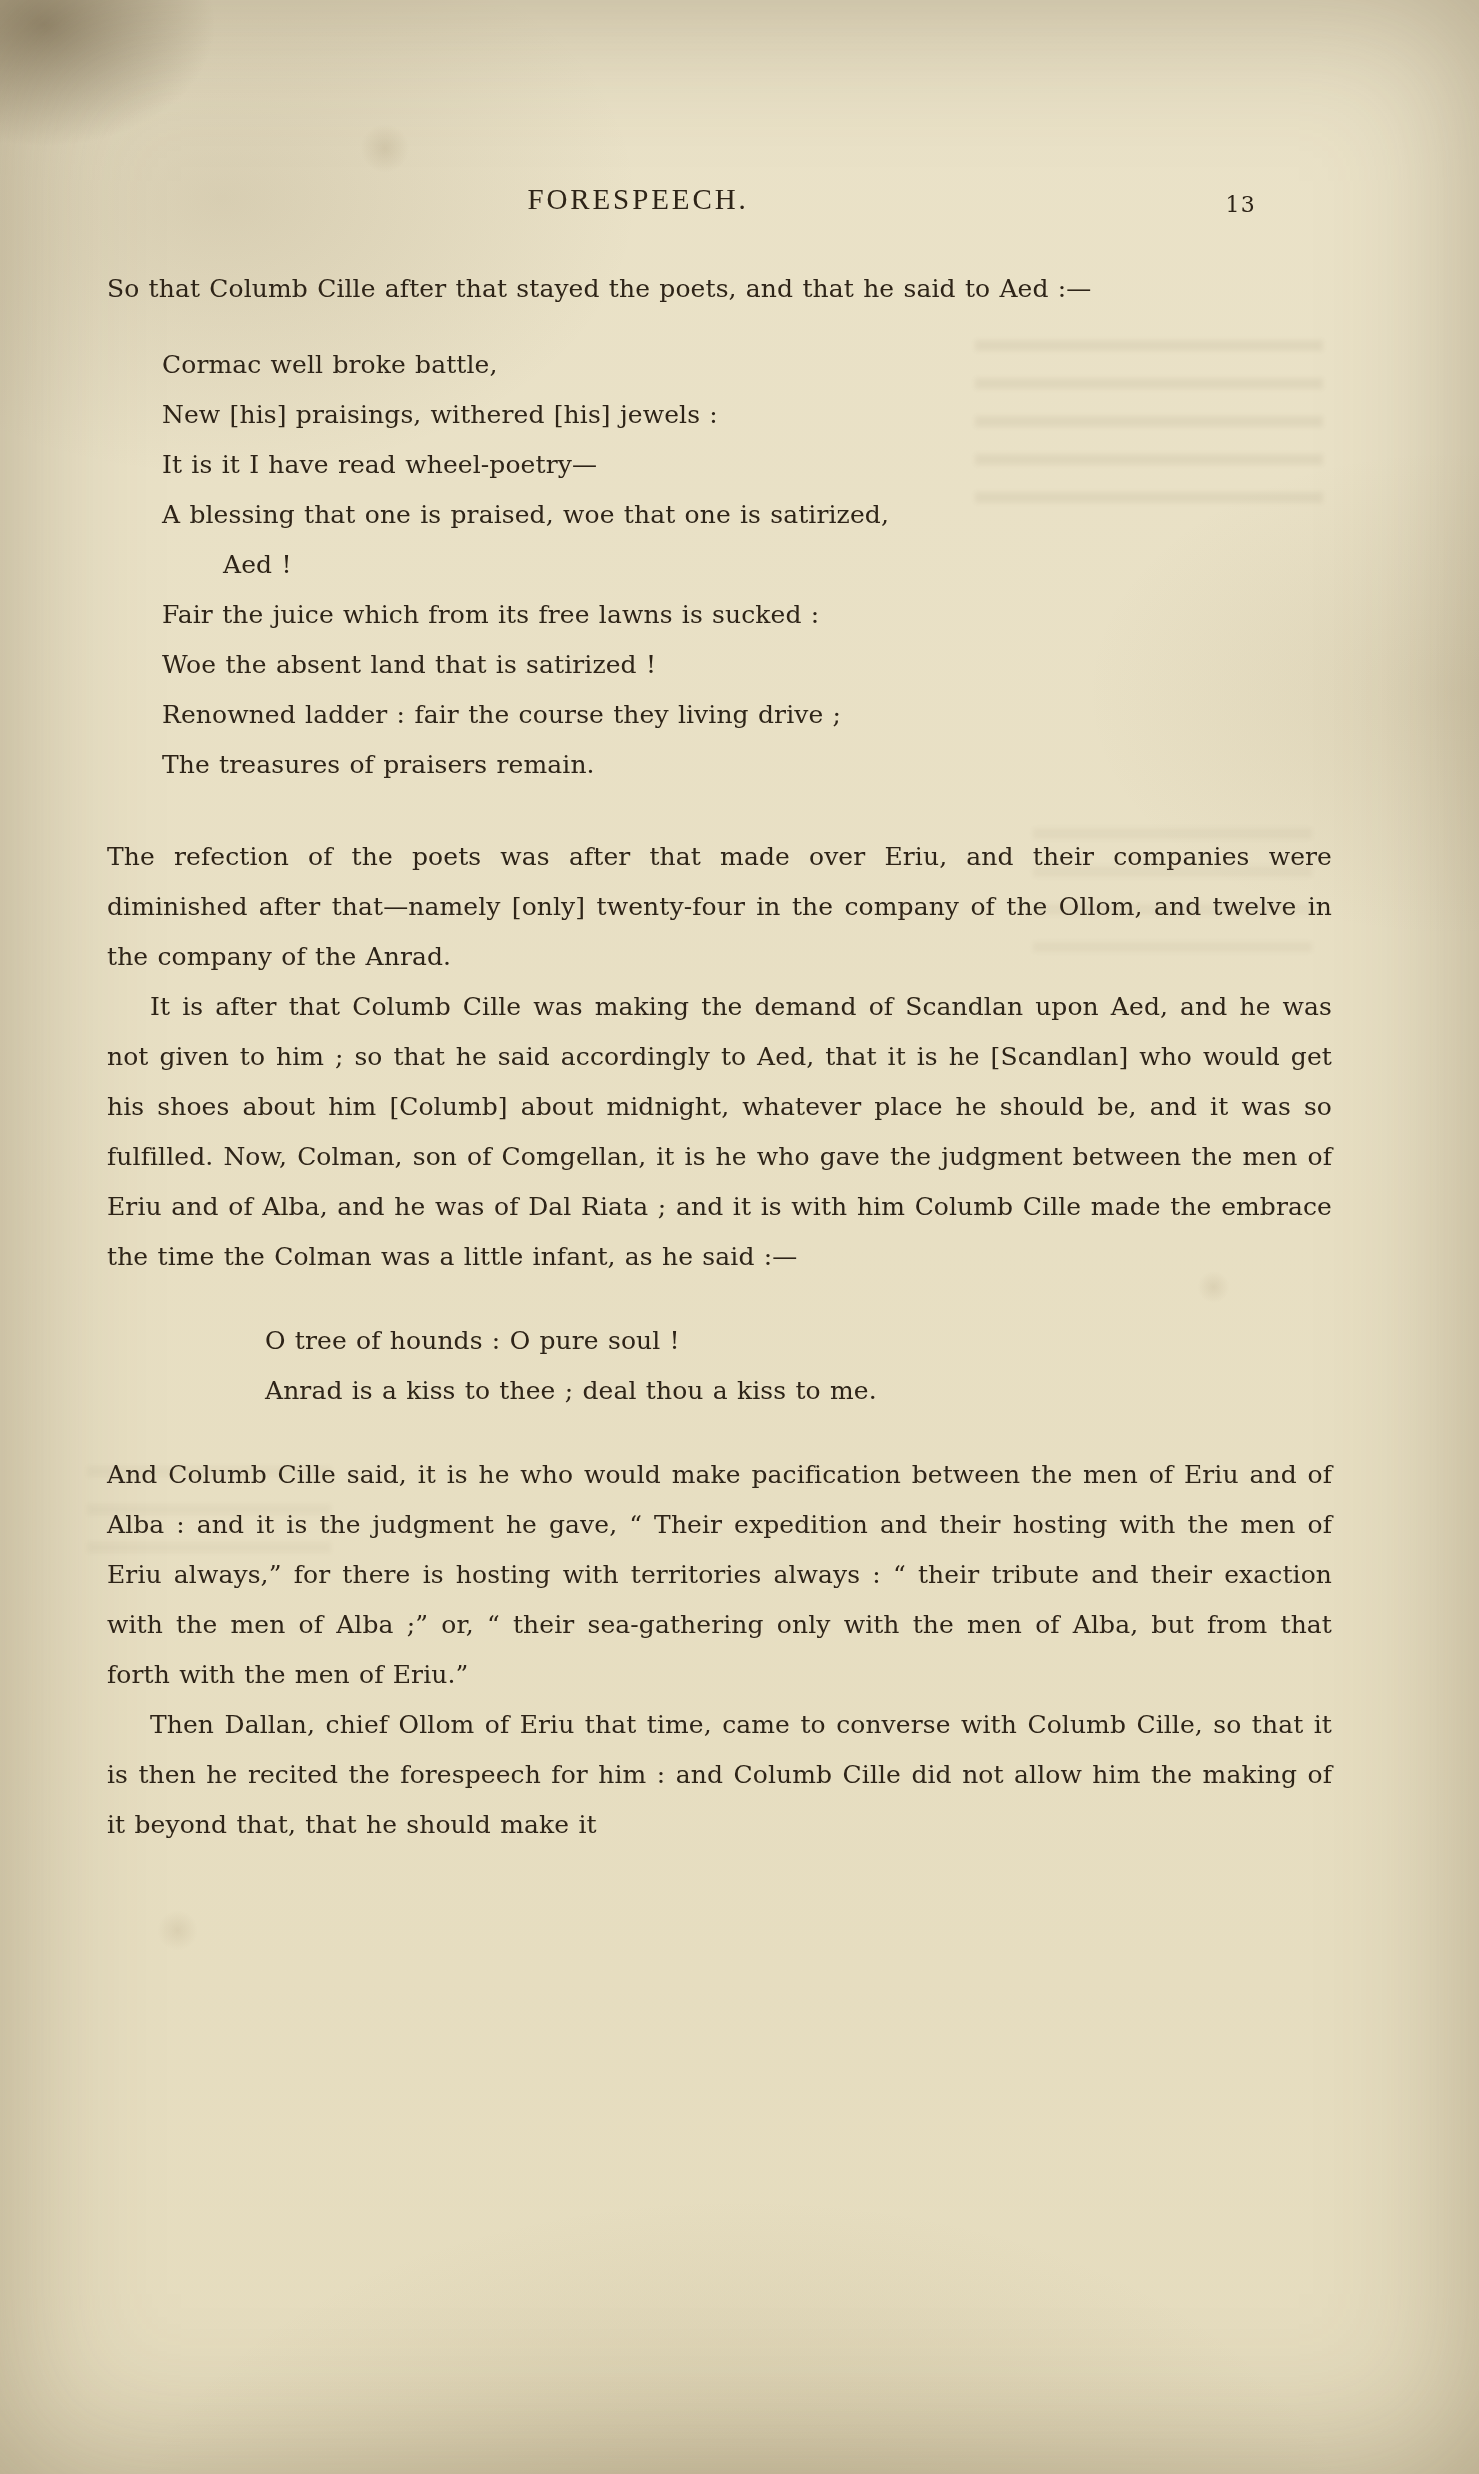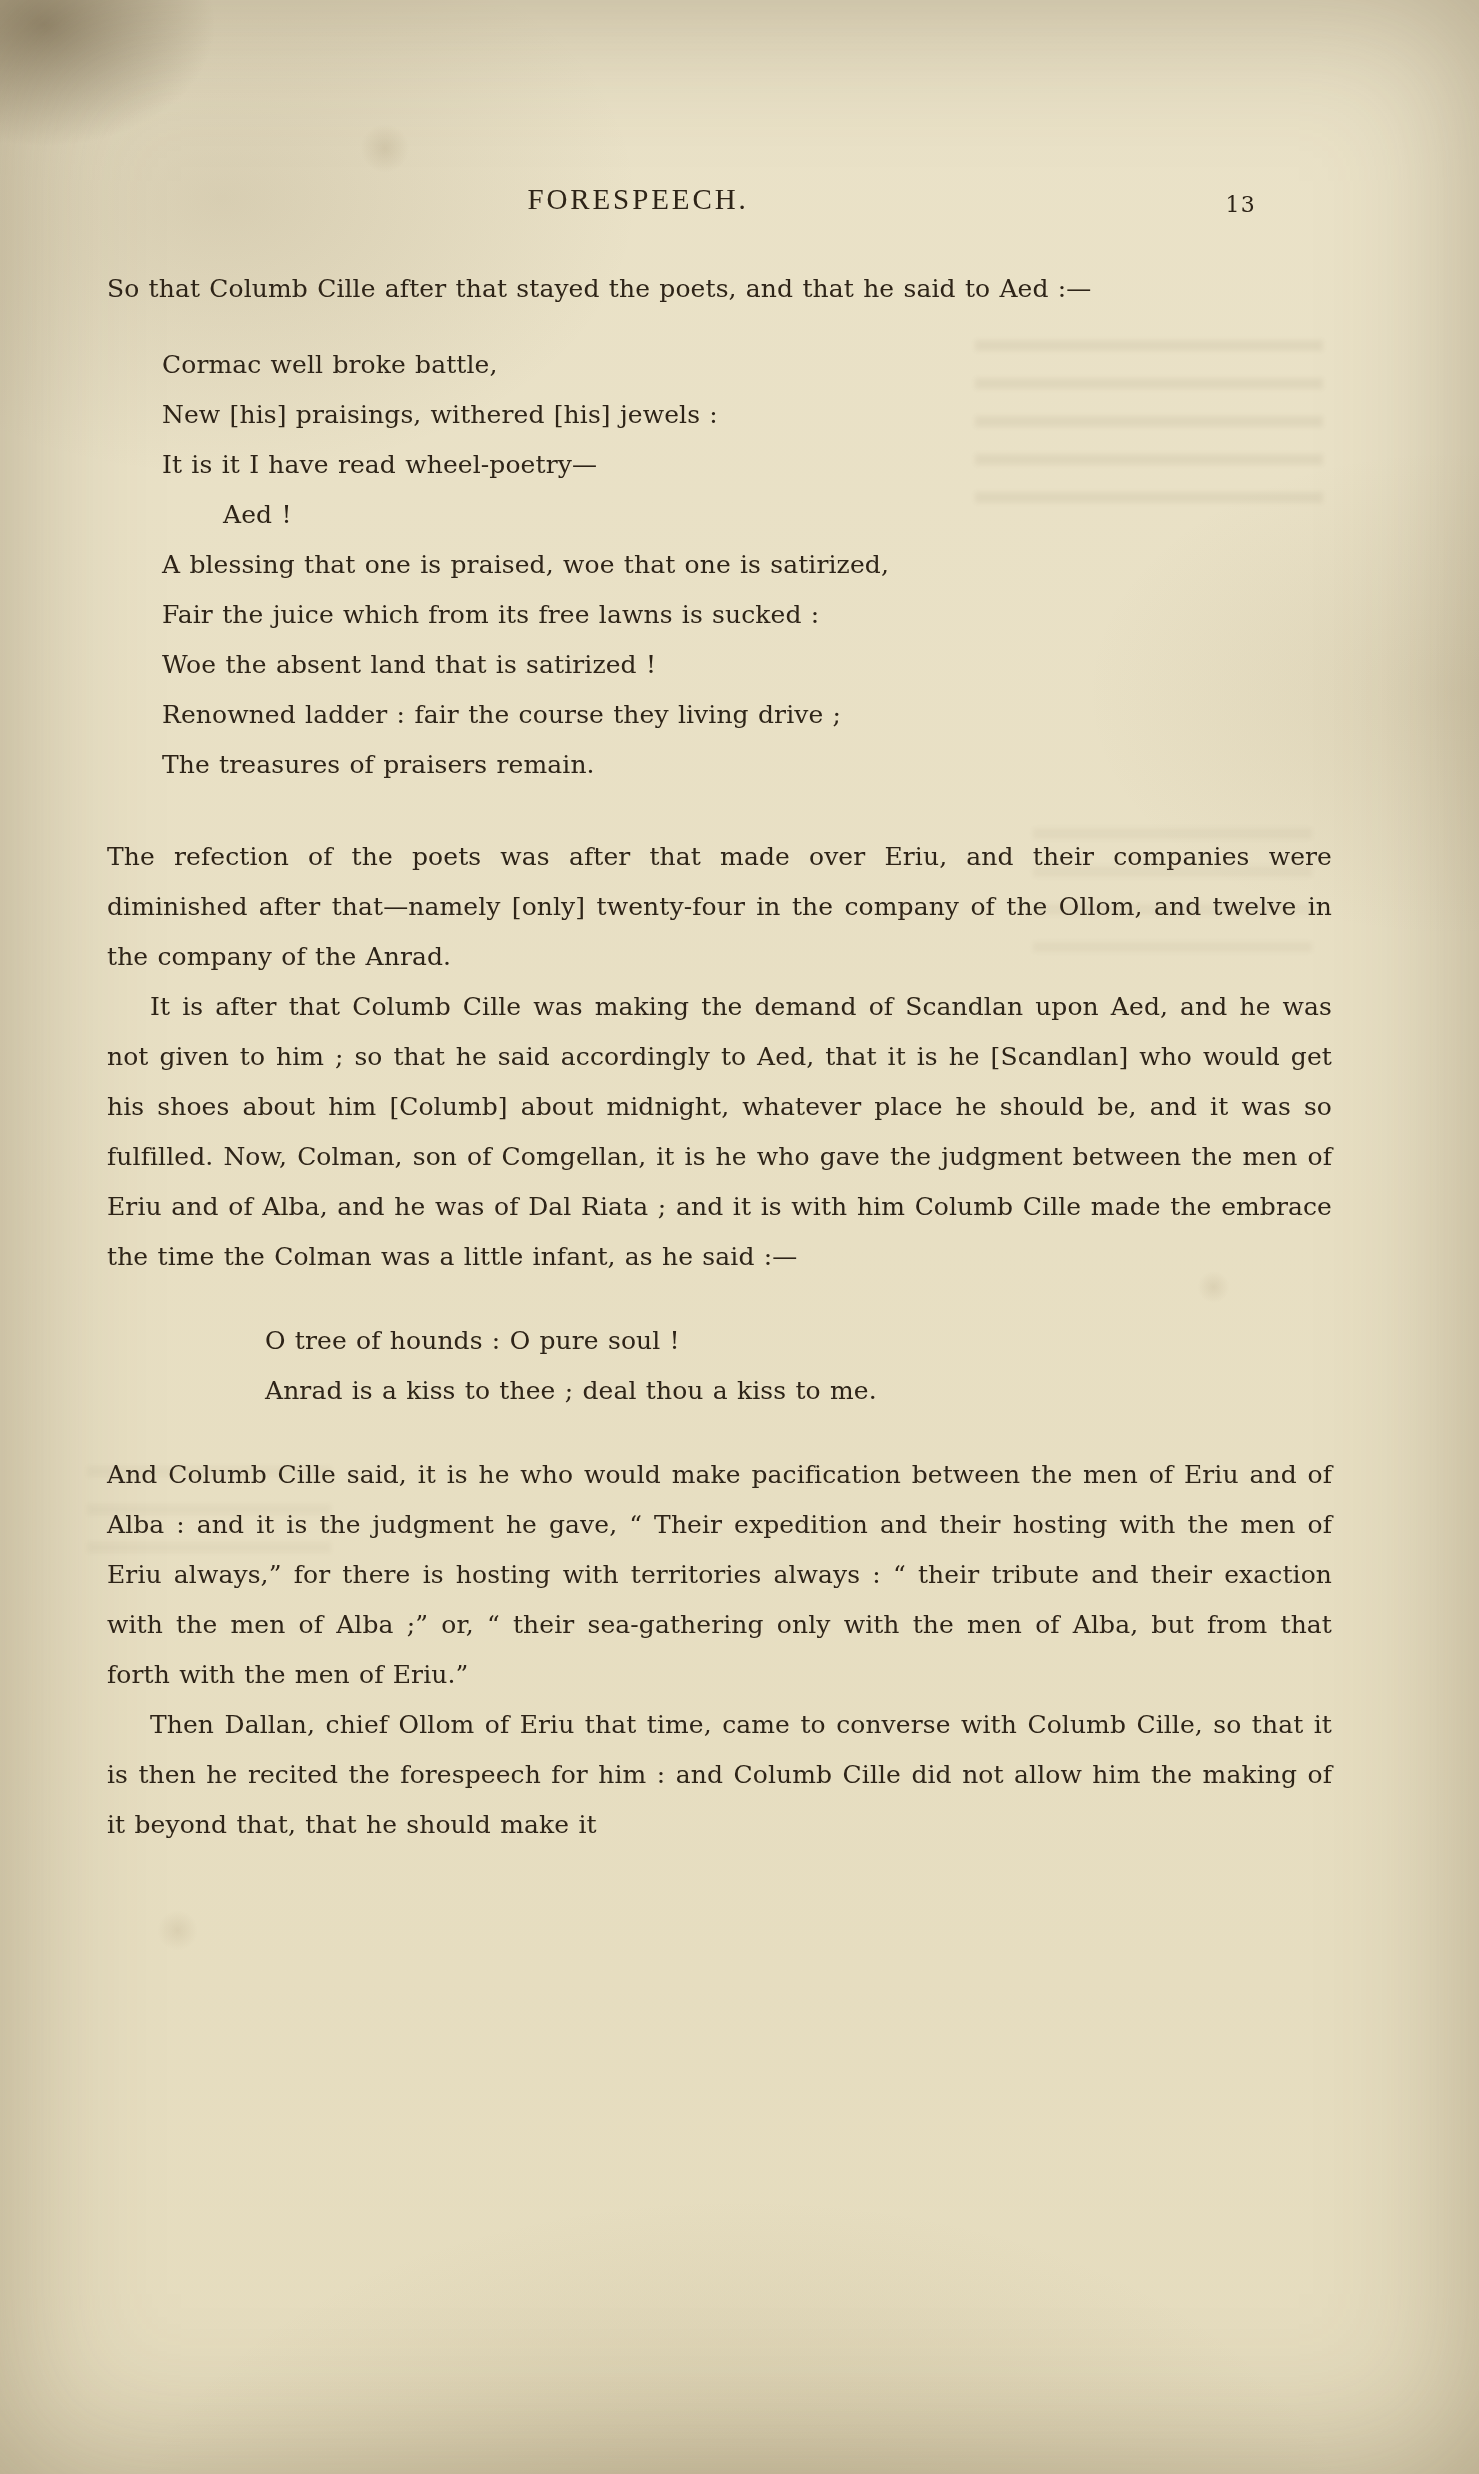--- a/index.html
+++ b/index.html
@@ -93,22 +93,22 @@
   </header>
 
   <main class="page-body">
 
     <p class="para">So that Columb Cille after that stayed the poets, and that he said to Aed :—</p>
 
     <div class="verse">
       <div class="verse-line">Cormac well broke battle,</div>
       <div class="verse-line">New [his] praisings, withered [his] jewels :</div>
       <div class="verse-line">It is it I have read wheel-poetry—</div>
+      <div class="verse-line">A blessing that one is praised, woe that one is satirized,</div>
       <div class="verse-line lvl2">Aed !</div>
-      <div class="verse-line">A blessing that one is praised, woe that one is satirized,</div>
       <div class="verse-line">Fair the juice which from its free lawns is sucked :</div>
       <div class="verse-line">Woe the absent land that is satirized !</div>
       <div class="verse-line">Renowned ladder : fair the course they living drive ;</div>
       <div class="verse-line">The treasures of praisers remain.</div>
     </div>
 
     <p class="para">The refection of the poets was after that made over Eriu, and their companies were diminished after that—namely [only] twenty-four in the company of the Ollom, and twelve in the company of the Anrad.</p>
 
     <p class="para indent">It is after that Columb Cille was making the demand of Scandlan upon Aed, and he was not given to him ; so that he said accordingly to Aed, that it is he [Scandlan] who would get his shoes about him [Columb] about midnight, whatever place he should be, and it was so fulfilled. Now, Colman, son of Comgellan, it is he who gave the judgment between the men of Eriu and of Alba, and he was of Dal Riata ; and it is with him Columb Cille made the embrace the time the Colman was a little infant, as he said :—</p>
 

